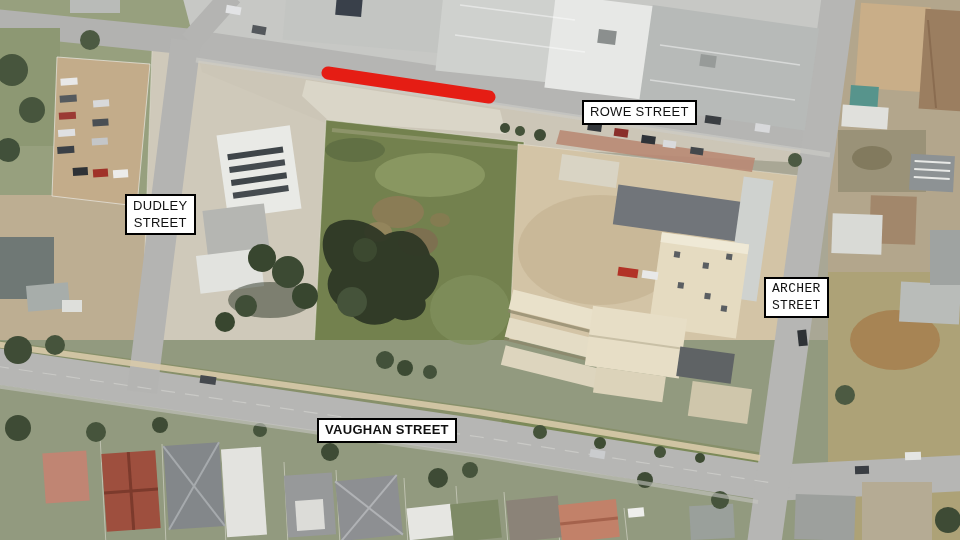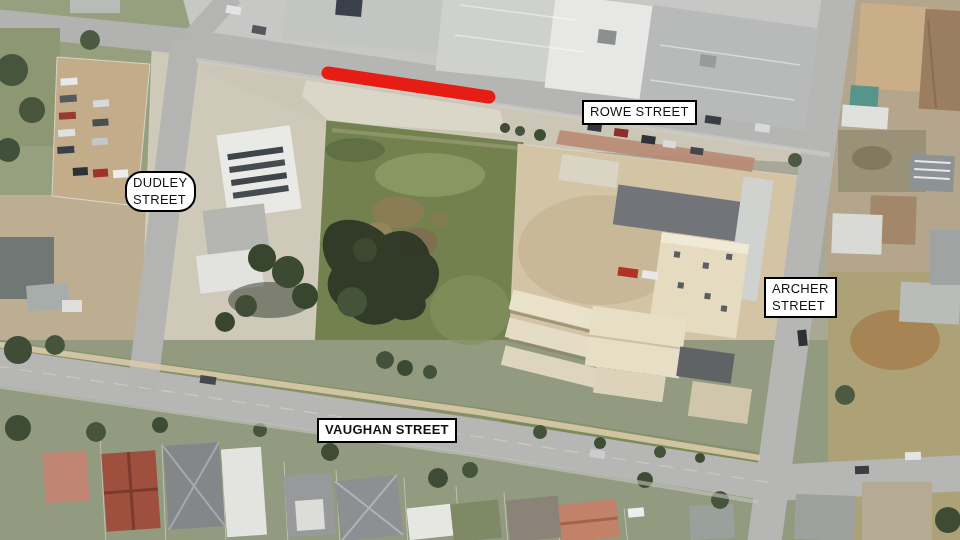--- a/index.html
+++ b/index.html
@@ -10,28 +10,29 @@
   }
   .stage svg{position:absolute;left:0;top:0;display:block;}
   .street-label{
     position:absolute;
     background:#fff;
     border:2px solid #000;
     color:#111;
     font-size:13px;
     line-height:1.28;
     padding:2px 6px;
+    text-align:center;
     white-space:nowrap;
     z-index:10;
     letter-spacing:.3px;
   }
   .street-label span{display:block;}
   #label-rowe   {left:582px; top:100px;}
-  #label-dudley {left:125px; top:171px;border-radius:17px;}
-  #label-archer {left:764px; top:277px;}
+  #label-dudley {left:125px; top:194px;}
+  #label-archer {left:764px; top:277px;font-family:Liberation Mono, monospace;}
   #label-vaughan{left:317px; top:418px;font-weight:bold;}
 </style>
 </head>
 <body>
 
 <div class="stage">
 
 <svg width="960" height="540" viewBox="0 0 960 540">
 
   <g>

